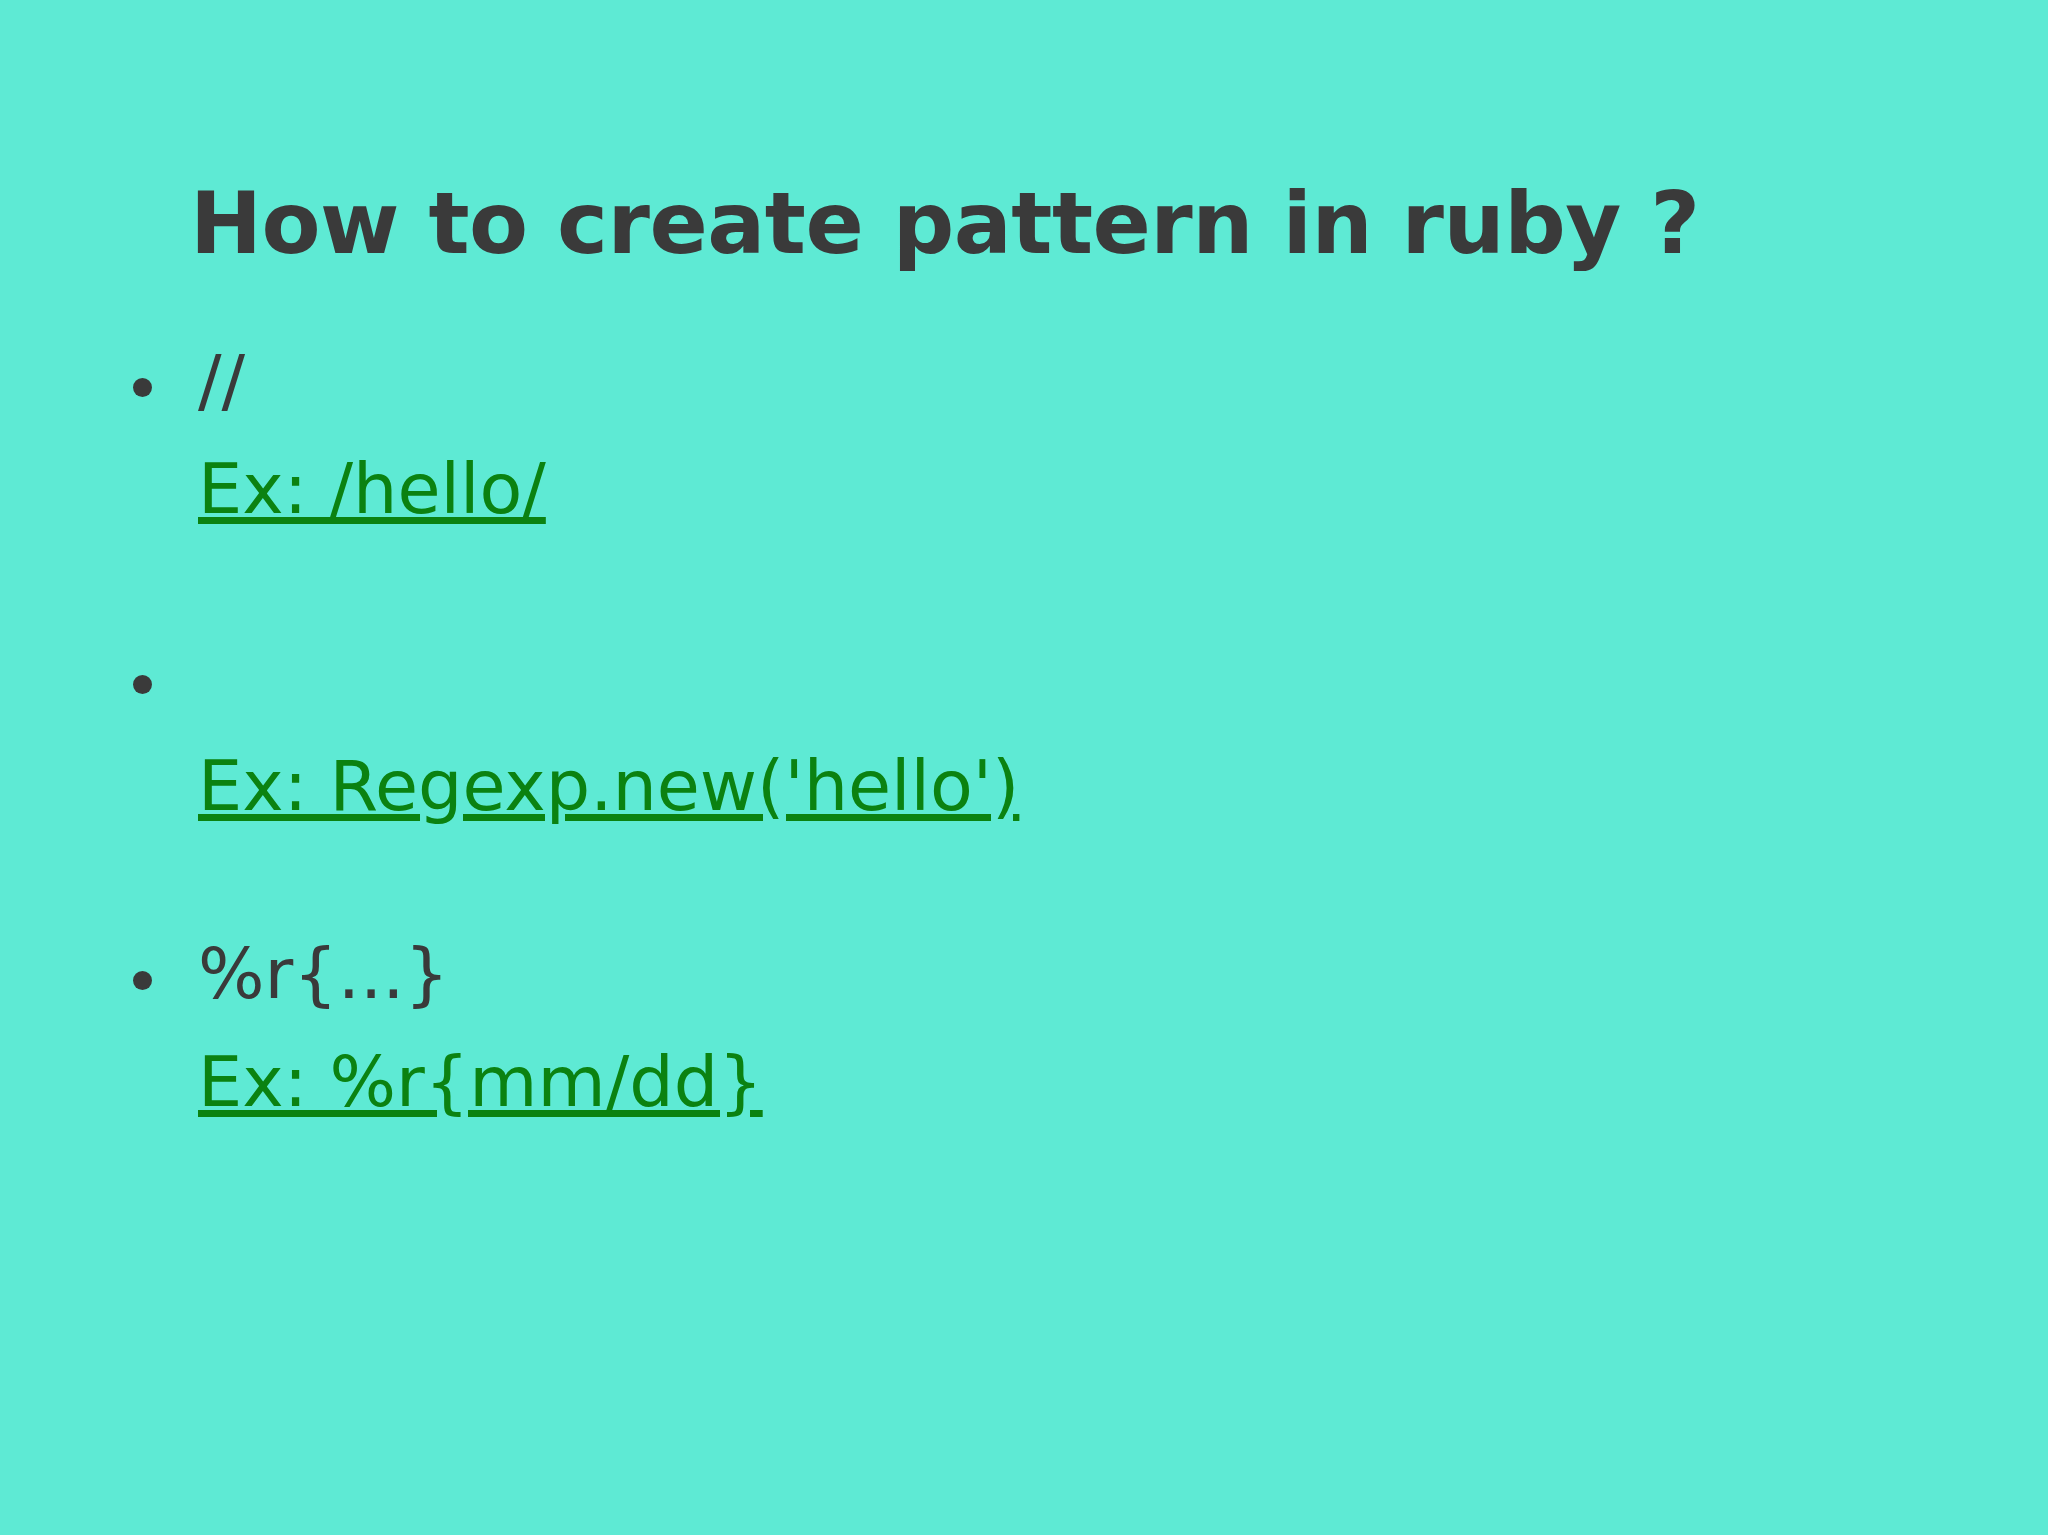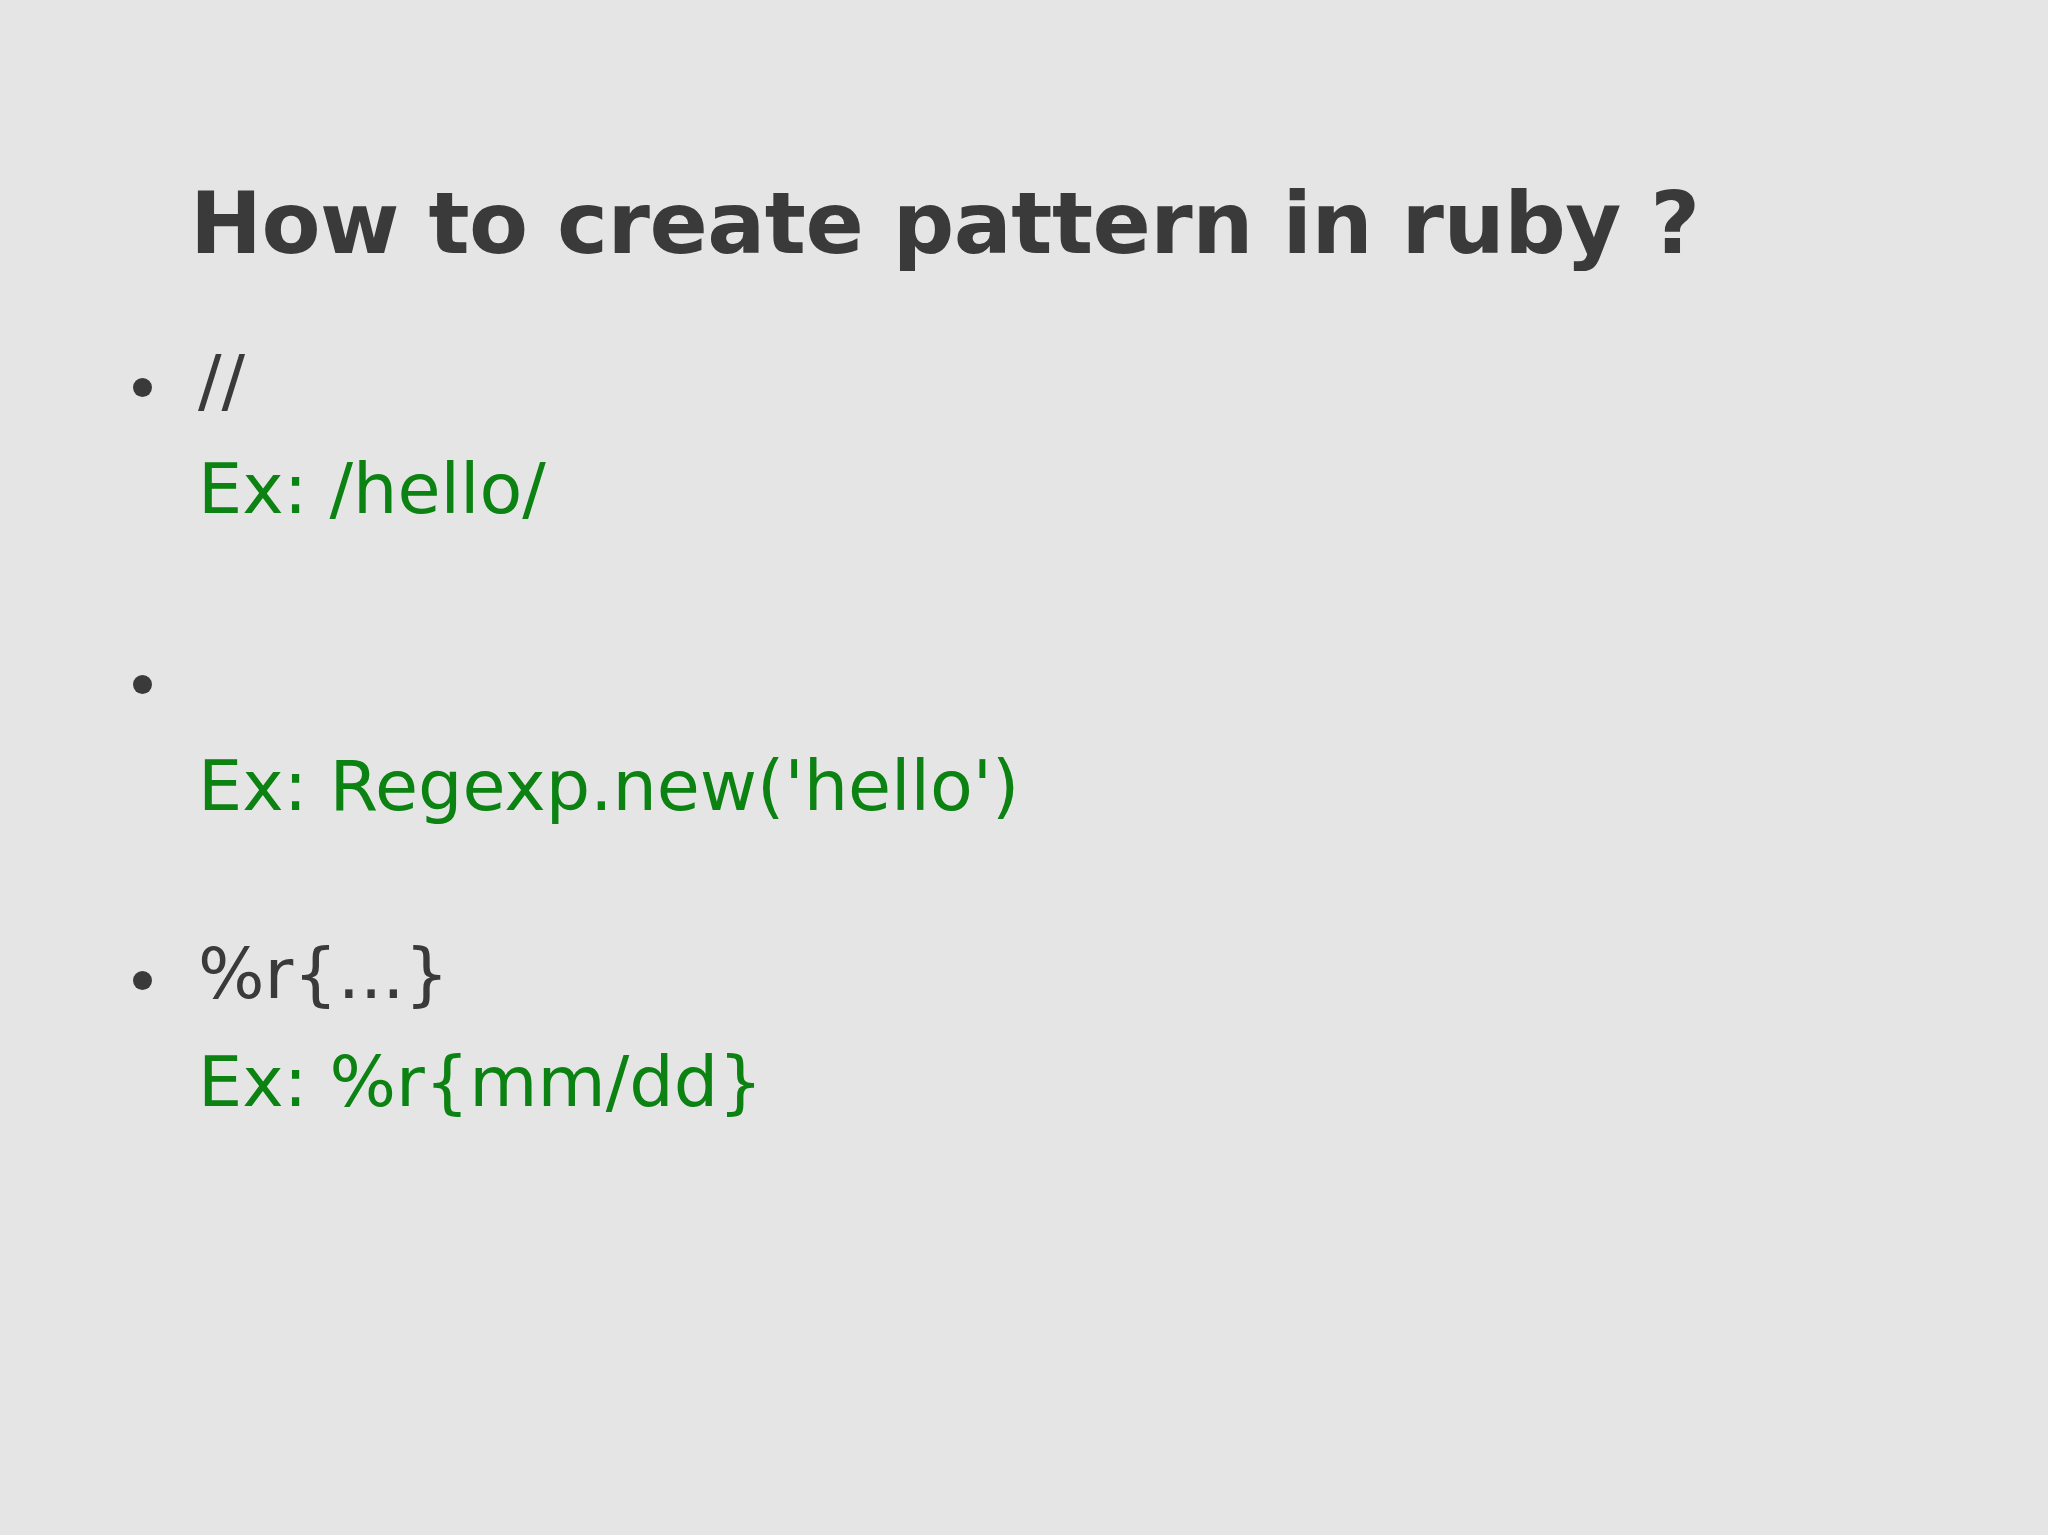--- a/index.html
+++ b/index.html
@@ -13,21 +13,21 @@
     height: 1535px;
     background: #ffffff;
     font-family: "DejaVu Sans", sans-serif;
     overflow: hidden;
   }
 
   .slide {
     position: relative;
     width: 2048px;
     height: 1535px;
-    background: #e5e5e5;
+    background: #5eead4;
     box-sizing: border-box;
     padding-left: 20px;
   }
 
   .slide-title {
     position: absolute;
     left: 190px;
     top: 120px;
     font-family: "DejaVu Sans", sans-serif;
     font-size: 86px;
@@ -85,20 +85,21 @@
 
   .example-line {
     margin-top: 16px;
     margin-left: 198px;
     font-family: "DejaVu Sans", sans-serif;
     font-size: 70px;
     font-weight: normal;
     color: #0b8211;
     line-height: 1.18;
     white-space: pre;
+    text-decoration: underline;
   }
 </style>
 </head>
 <body>
 
 <div class="slide">
 
   <h1 class="slide-title">How to create pattern in ruby ?</h1>
 
   <div class="body-list">

